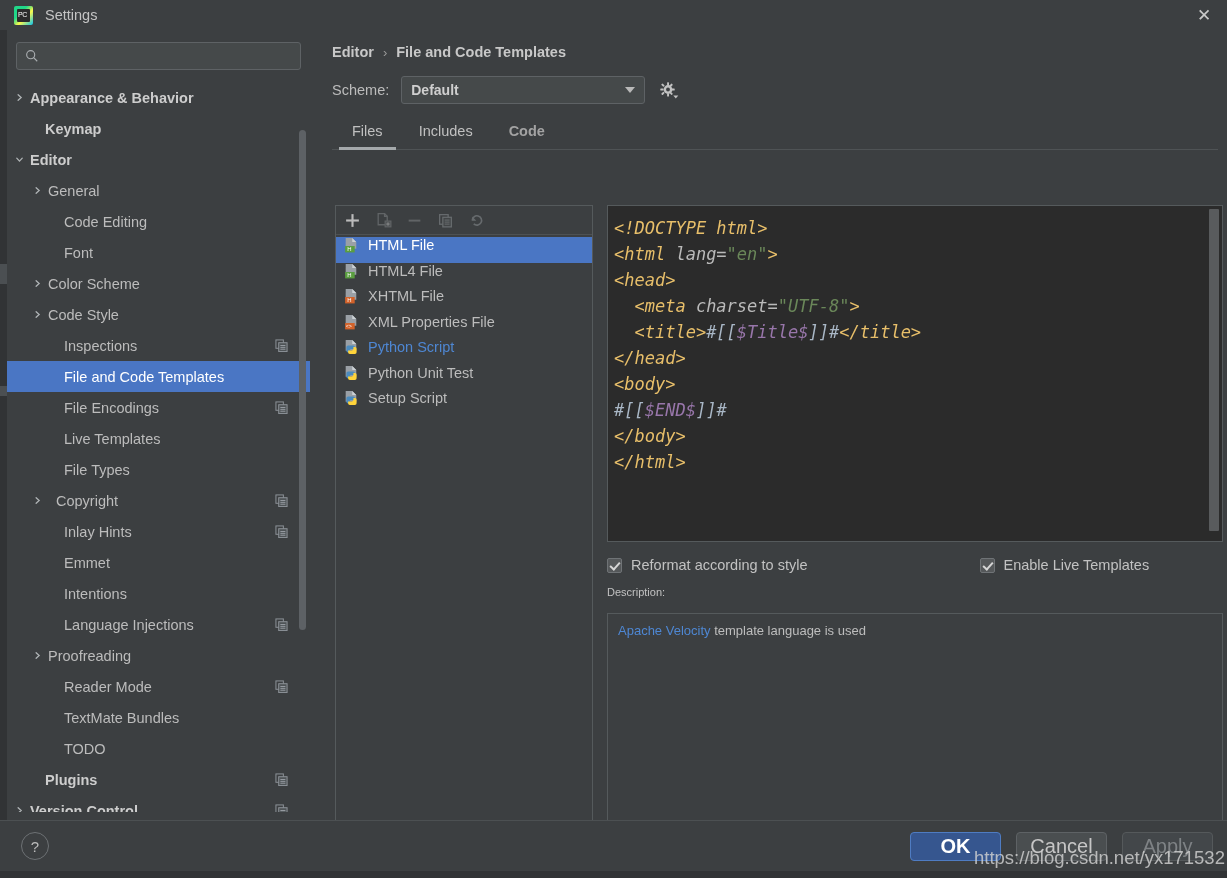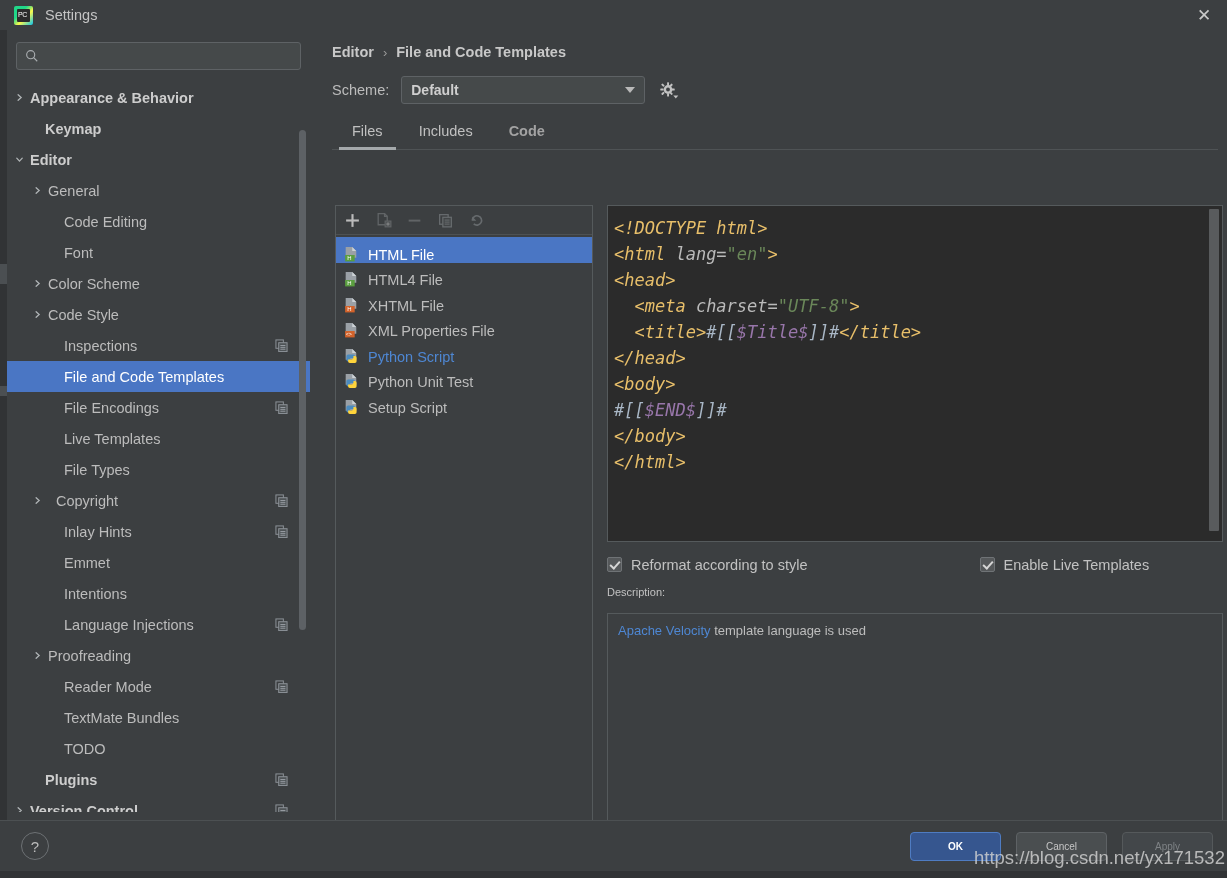--- a/index.html
+++ b/index.html
@@ -138,21 +138,21 @@
     background: #3c3f41; border: 1px solid #555a5c;
   }
   .list-toolbar {
     height: 29px; display: flex; align-items: center;
     padding-left: 8px; gap: 14px; border-bottom: 1px solid #4d5153;
   }
   .tb-btn { width: 17px; height: 17px; cursor: pointer; opacity: .92; }
   .tb-btn.dis { opacity: .45; cursor: default; }
   .file-list { padding-top: 2px; }
   .file-row {
-    height: 25.5px; display: flex; align-items: flex-end; gap: 8px;
+    height: 25.5px; display: flex; align-items: flex-start; gap: 8px;
     padding-left: 7px; font-size: 14.5px; color: #bcbcbc; cursor: pointer;
   }
   .file-row.sel { background: #4a76c4; color: #ffffff; }
   .file-row.py-link { color: #4e87d3; }
   .ficon { width: 17px; height: 17px; flex: none; }
 
   .editor-pane {
     position: absolute; left: 283px; top: 0; width: 616px; height: 337px;
     background: #2b2b2b; border: 1px solid #555a5c;
   }
@@ -171,21 +171,21 @@
   }
   .ed-sb-thumb {
     position: absolute; right: 3px; top: 3px; width: 10px; height: 322px;
     background: #595b5d; border-radius: 1px;
   }
 
   .opts-row {
     position: absolute; left: 283px; top: 347px; width: 616px; height: 26px;
     display: flex; align-items: center;
   }
-  .chk-item { display: flex; gap: 9px; cursor: pointer; }
+  .chk-item { display: flex; align-items: center; gap: 9px; cursor: pointer; }
   .chk-item.second { margin-left: 172px; }
   .chkbox {
     width: 15px; height: 15px; background: #55585a; border: 1px solid #6f7376;
     border-radius: 2px; position: relative; flex: none;
   }
   .chkbox::after {
     content: ""; position: absolute; left: 4px; top: 1px;
     width: 4px; height: 8px; border: solid #d6d6d6;
     border-width: 0 2px 2px 0; transform: rotate(42deg);
   }
@@ -208,21 +208,21 @@
   }
   .help-btn {
     position: absolute; left: 21px; top: 11px; width: 28px; height: 28px;
     border-radius: 50%; border: 1px solid #6d7174; color: #bcbcbc;
     display: flex; align-items: center; justify-content: center;
     font-size: 15px; cursor: pointer;
   }
   .btn {
     position: absolute; top: 11px; height: 29px; width: 91px;
     border-radius: 4px; display: flex; align-items: center;
-    justify-content: center; font-size: 10px; cursor: pointer;
+    justify-content: center; font-size: 20px; cursor: pointer;
   }
   .btn-ok {
     left: 910px; background: #36568f; border: 1px solid #4f7cc2;
     color: #ffffff; font-weight: bold;
   }
   .btn-cancel {
     left: 1016px; background: #4a4e50; border: 1px solid #5e6265; color: #c6c6c6;
   }
   .btn-apply {
     left: 1122px; width: 91px; background: #43474a; border: 1px solid #55595b;

